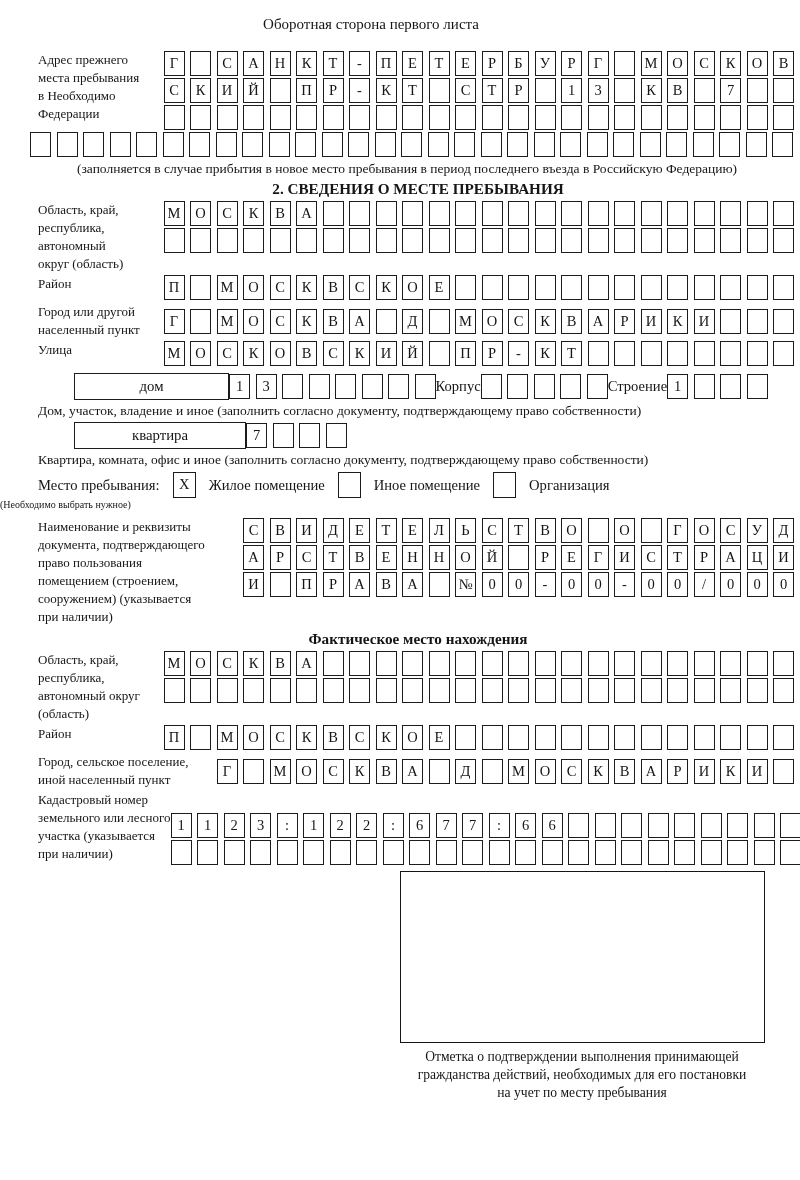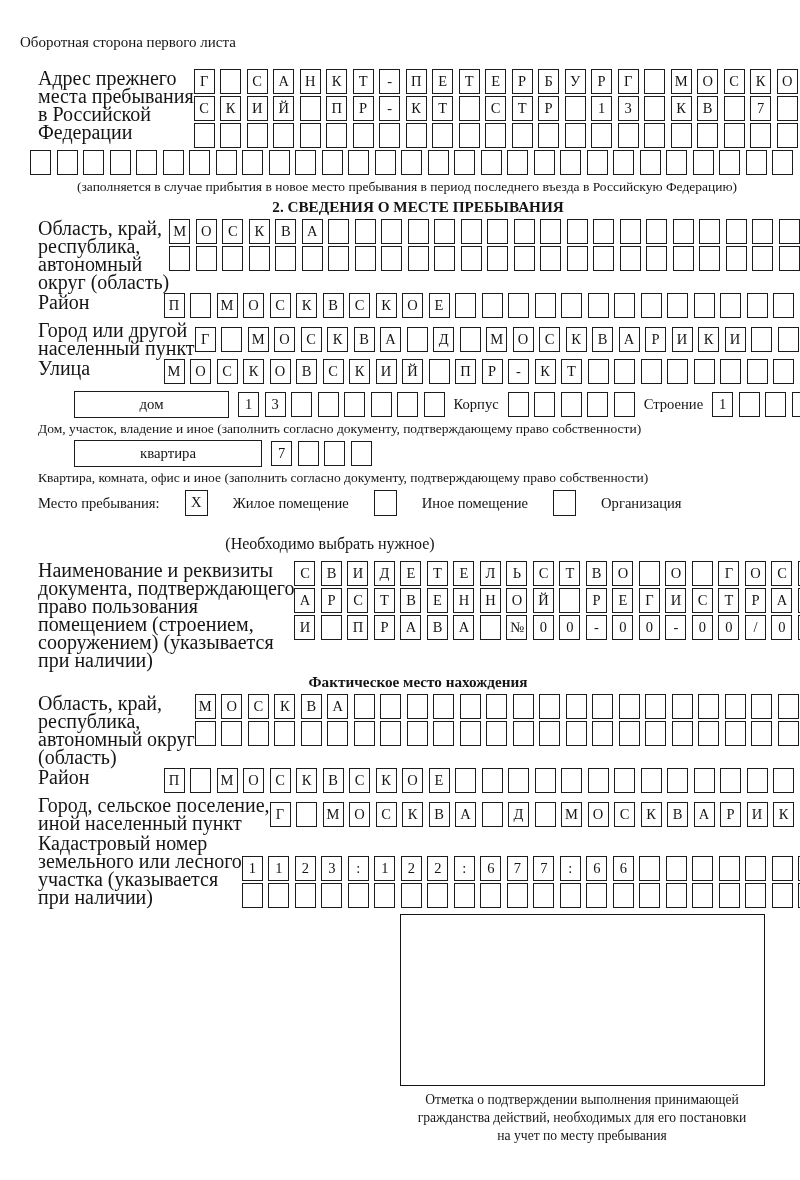--- a/index.html
+++ b/index.html
@@ -1,47 +1,47 @@
 <!DOCTYPE html>
 <html><head>
 <meta charset="utf-8">
 <style>
   html,body{margin:0;padding:0;background:#fff;}
   body{width:800px;height:1180px;overflow:hidden;color:#151515;
        font-family:"Liberation Serif",serif;}
   .page{position:relative;width:800px;height:1180px;}
 
-  .header-note{padding:34px 58px 0 0;text-align:left;font-size:15px;margin-left:20px;}
+  .header-note{padding:16px 58px 0 0;text-align:center;font-size:15px;}
 
   .frow{display:flex;align-items:flex-start;padding:0 6px 0 38px;}
-  .flabel{font-size:20px;line-height:18px;flex:none;}
+  .flabel{font-size:13px;line-height:18px;flex:none;}
   .grid{display:flex;flex-direction:column;gap:2px;margin-left:auto;}
   .cells{display:flex;gap:5.5px;margin-left:auto;flex:none;}
   .cell{width:21px;height:25px;flex:none;box-sizing:border-box;
         border:1.7px solid #1c1c1c;text-align:center;font-size:14.5px;
         line-height:22px;background:#fff;}
   .fullrow{margin:2px 0 0 30px;justify-content:flex-start;}
 
   .note{font-size:13.5px;line-height:17px;text-align:center;margin-left:14px;}
   .note-left{font-size:13.5px;line-height:17px;margin-left:38px;}
   .sec-title{font-weight:bold;font-size:15.2px;text-align:center;padding-left:36px;}
 
-  .hrow{display:flex;align-items:center;gap:9px;margin:7px 6px 0 30px;padding-left:44px;}
+  .hrow{display:flex;align-items:center;margin:7px 6px 0 30px;padding-left:44px;}
   .lbox{box-sizing:border-box;border:1.7px solid #1c1c1c;height:27px;
         text-align:center;font-size:14.8px;line-height:24px;flex:none;}
   .lbox.dom{width:155px;}
-  .lbox.kv{width:188px;}
+  .lbox.kv{width:172px;}
   .inline-label{font-size:14.6px;flex:none;}
   .hrow .cells{margin-left:0;}
 
-  .stay-row{display:flex;align-items:center;gap:25px;margin:4px 0 0 38px;
+  .stay-row{display:flex;align-items:center;gap:13px;margin:4px 0 0 38px;
             font-size:14.6px;}
   .chk{width:23px;height:26px;box-sizing:border-box;border:1.7px solid #1c1c1c;
        text-align:center;font-size:14.5px;line-height:23px;flex:none;}
-  .stay-note{width:660px;text-align:center;font-size:16px;margin-top:19px;}
+  .stay-note{width:660px;text-align:left;font-size:10px;margin-top:1px;}
 
   .mt2{margin-top:2px;}.mt3{margin-top:3px;}.mt4{margin-top:4px;}.mt8{margin-top:8px;}.mt18{margin-top:18px;}
   .grid-off6{margin-top:6px;}
   .grid-off22{margin-top:22px;}
 
   .stamp-box{margin:6px 0 0 400px;width:365px;height:172px;
              border:1.8px solid #151515;box-sizing:border-box;}
   .stamp-caption{margin:5px 0 8px 392px;width:380px;text-align:center;
                  font-size:13.6px;line-height:18px;}
 </style>
@@ -49,21 +49,21 @@
 <body>
 
 <div class="page">
 
   <div class="header-note">Оборотная сторона первого листа</div>
 
   <div class="frow mt18">
     <div class="flabel">
         <div>Адрес прежнего</div>
         <div>места пребывания</div>
-        <div>в Российской</div>
+        <div>в Необходимо</div>
         <div>Федерации</div>
       </div>
     <div class="grid">
       <div class="cells">
           <span class="cell">Г</span>
           <span class="cell"></span>
           <span class="cell">С</span>
           <span class="cell">А</span>
           <span class="cell">Н</span>
           <span class="cell">К</span>

